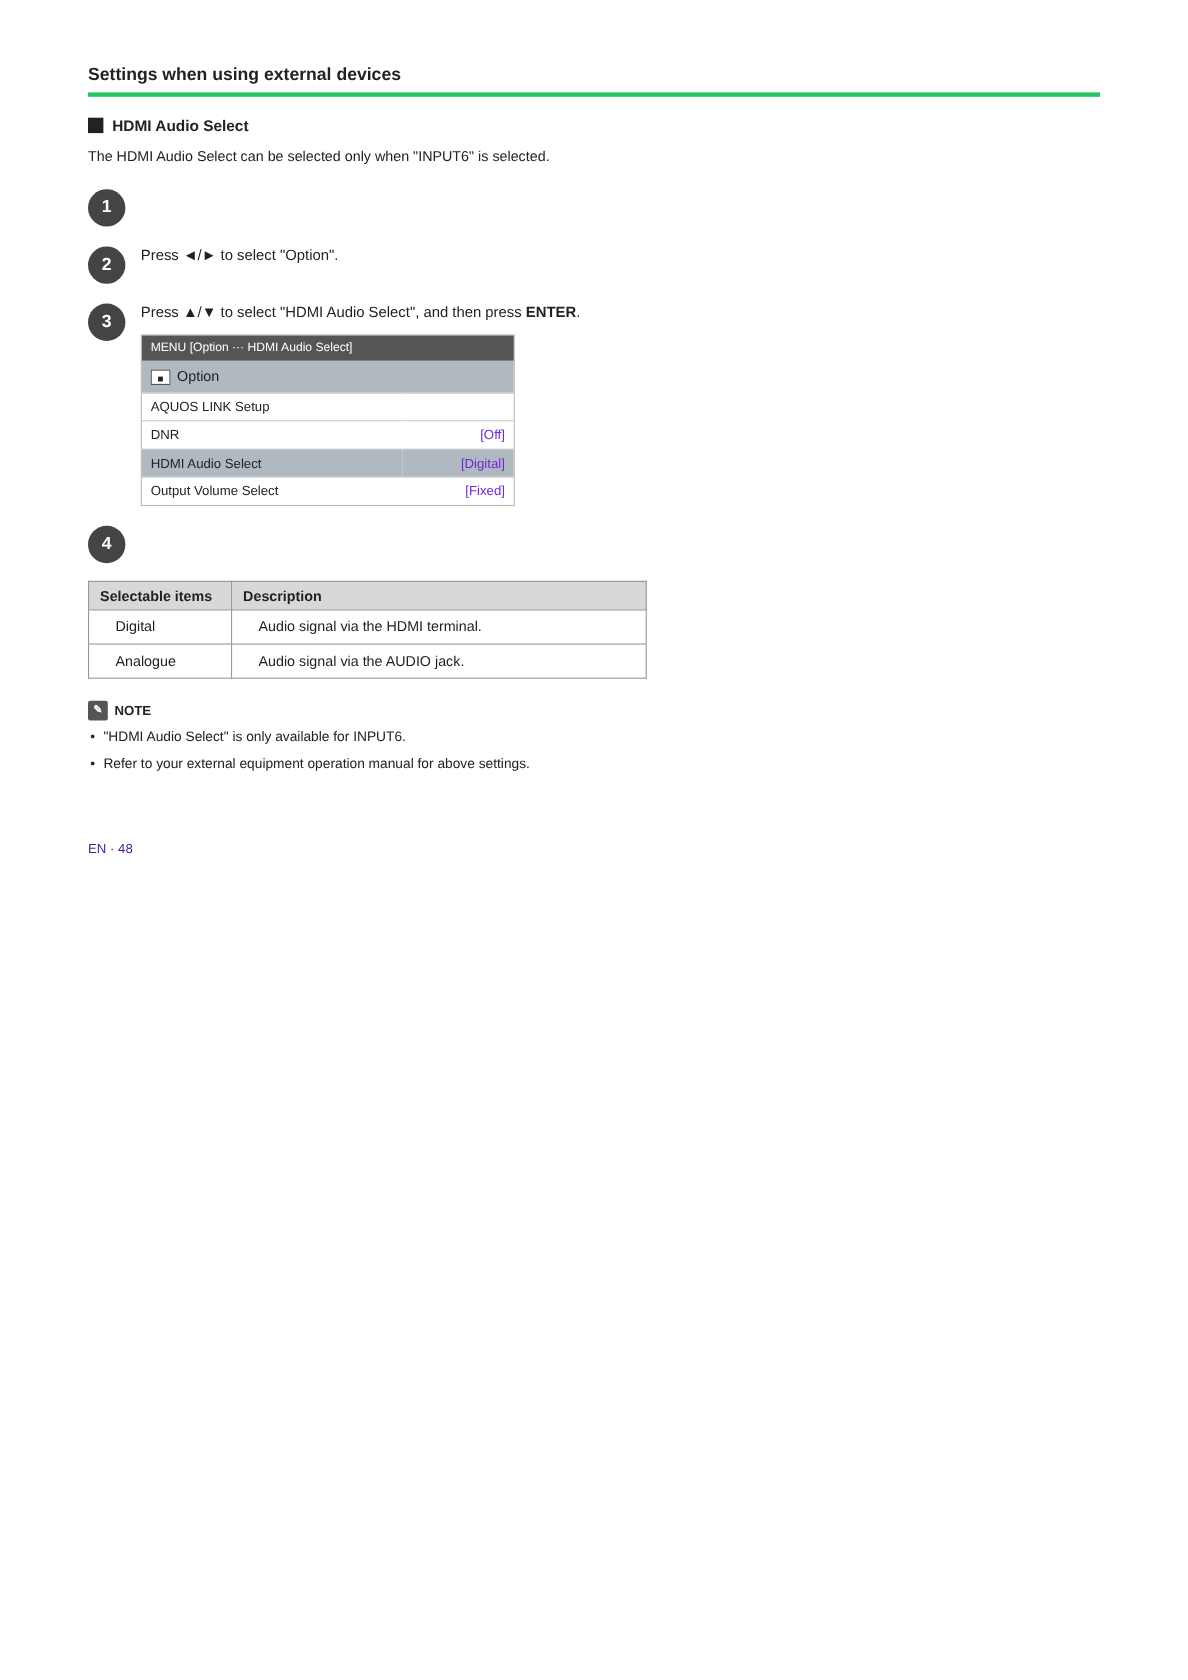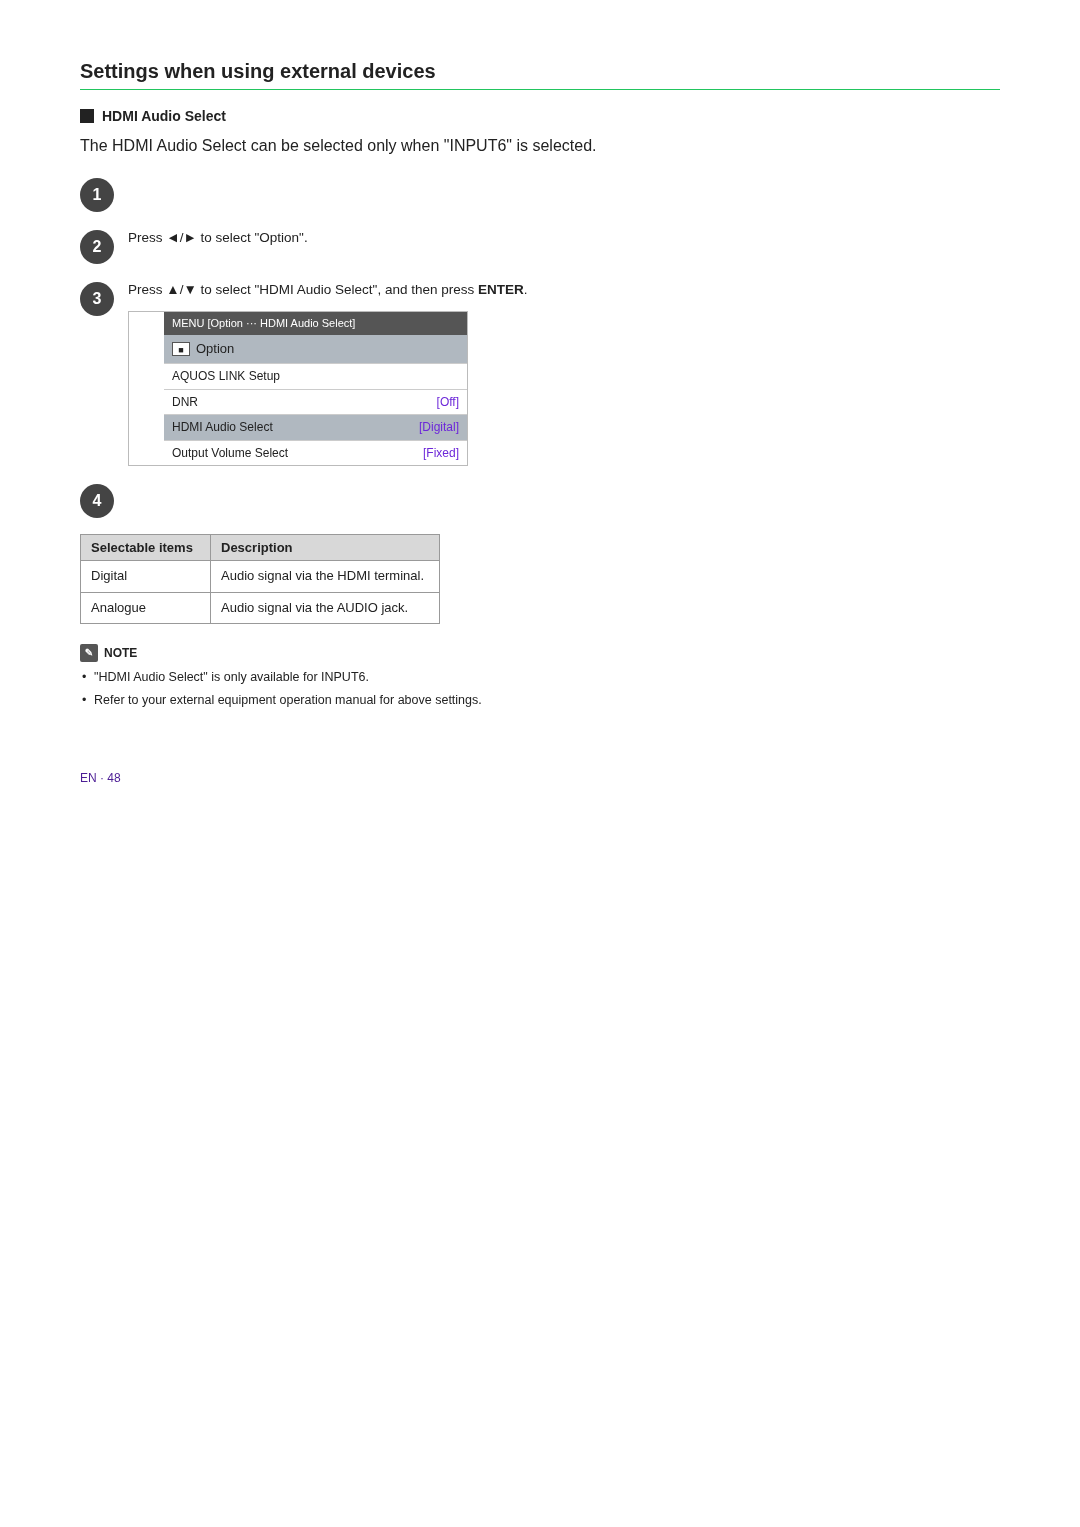--- a/index.html
+++ b/index.html
@@ -7,23 +7,23 @@
       width: 1080px;
       min-height: 1527px;
       background: #fff;
       font-family: Arial, Helvetica, sans-serif;
       font-size: 14px;
       color: #222;
       padding: 60px 80px;
     }
 
     .section-title {
-      font-size: 20px;
-      font-weight: bold;
-      border-bottom: 1px solid #22c55e;
+      font-size: 16px;
+      font-weight: bold;
+      border-bottom: 4px solid #22c55e;
       padding-bottom: 6px;
       margin-bottom: 18px;
     }
 
     .subsection-title {
       display: flex;
       align-items: center;
       gap: 8px;
       font-weight: bold;
       font-size: 14px;
@@ -32,21 +32,21 @@
 
     .black-square {
       display: inline-block;
       width: 14px;
       height: 14px;
       background: #222;
       flex-shrink: 0;
     }
 
     .intro-text {
-      font-size: 16px;
+      font-size: 13px;
       margin-bottom: 18px;
       line-height: 1.5;
     }
 
     .step-container {
       display: flex;
       align-items: flex-start;
       margin-bottom: 16px;
       gap: 14px;
     }
@@ -76,21 +76,20 @@
       font-weight: bold;
     }
 
     
     .menu-screenshot {
       margin-top: 10px;
       border: 1px solid #bbb;
       width: 340px;
       font-size: 12px;
       color: #222;
-      padding-left: 35px;
     }
 
     .menu-header {
       background: #555;
       color: #fff;
       padding: 3px 8px;
       font-size: 11px;
     }
 
     .menu-option-row {
@@ -127,41 +126,41 @@
       font-size: 12px;
     }
 
     .menu-table td:last-child {
       text-align: right;
       color: #6d28d9;
     }
 
     
     .selectable-table {
-      width: 360px;
+      width: 508px;
       border-collapse: collapse;
       margin-top: 14px;
       font-size: 13px;
     }
 
     .selectable-table th {
       background: #d8d8d8;
       border: 1px solid #999;
       padding: 5px 10px;
       font-weight: bold;
       text-align: left;
     }
 
     .selectable-table th:first-child {
       width: 130px;
     }
 
     .selectable-table td {
       border: 1px solid #999;
-      padding: 6px 10px;
+      padding: 6px 24px;
       vertical-align: top;
       line-height: 1.4;
     }
 
     
     .note-section {
       margin-top: 20px;
     }
 
     .note-header {

